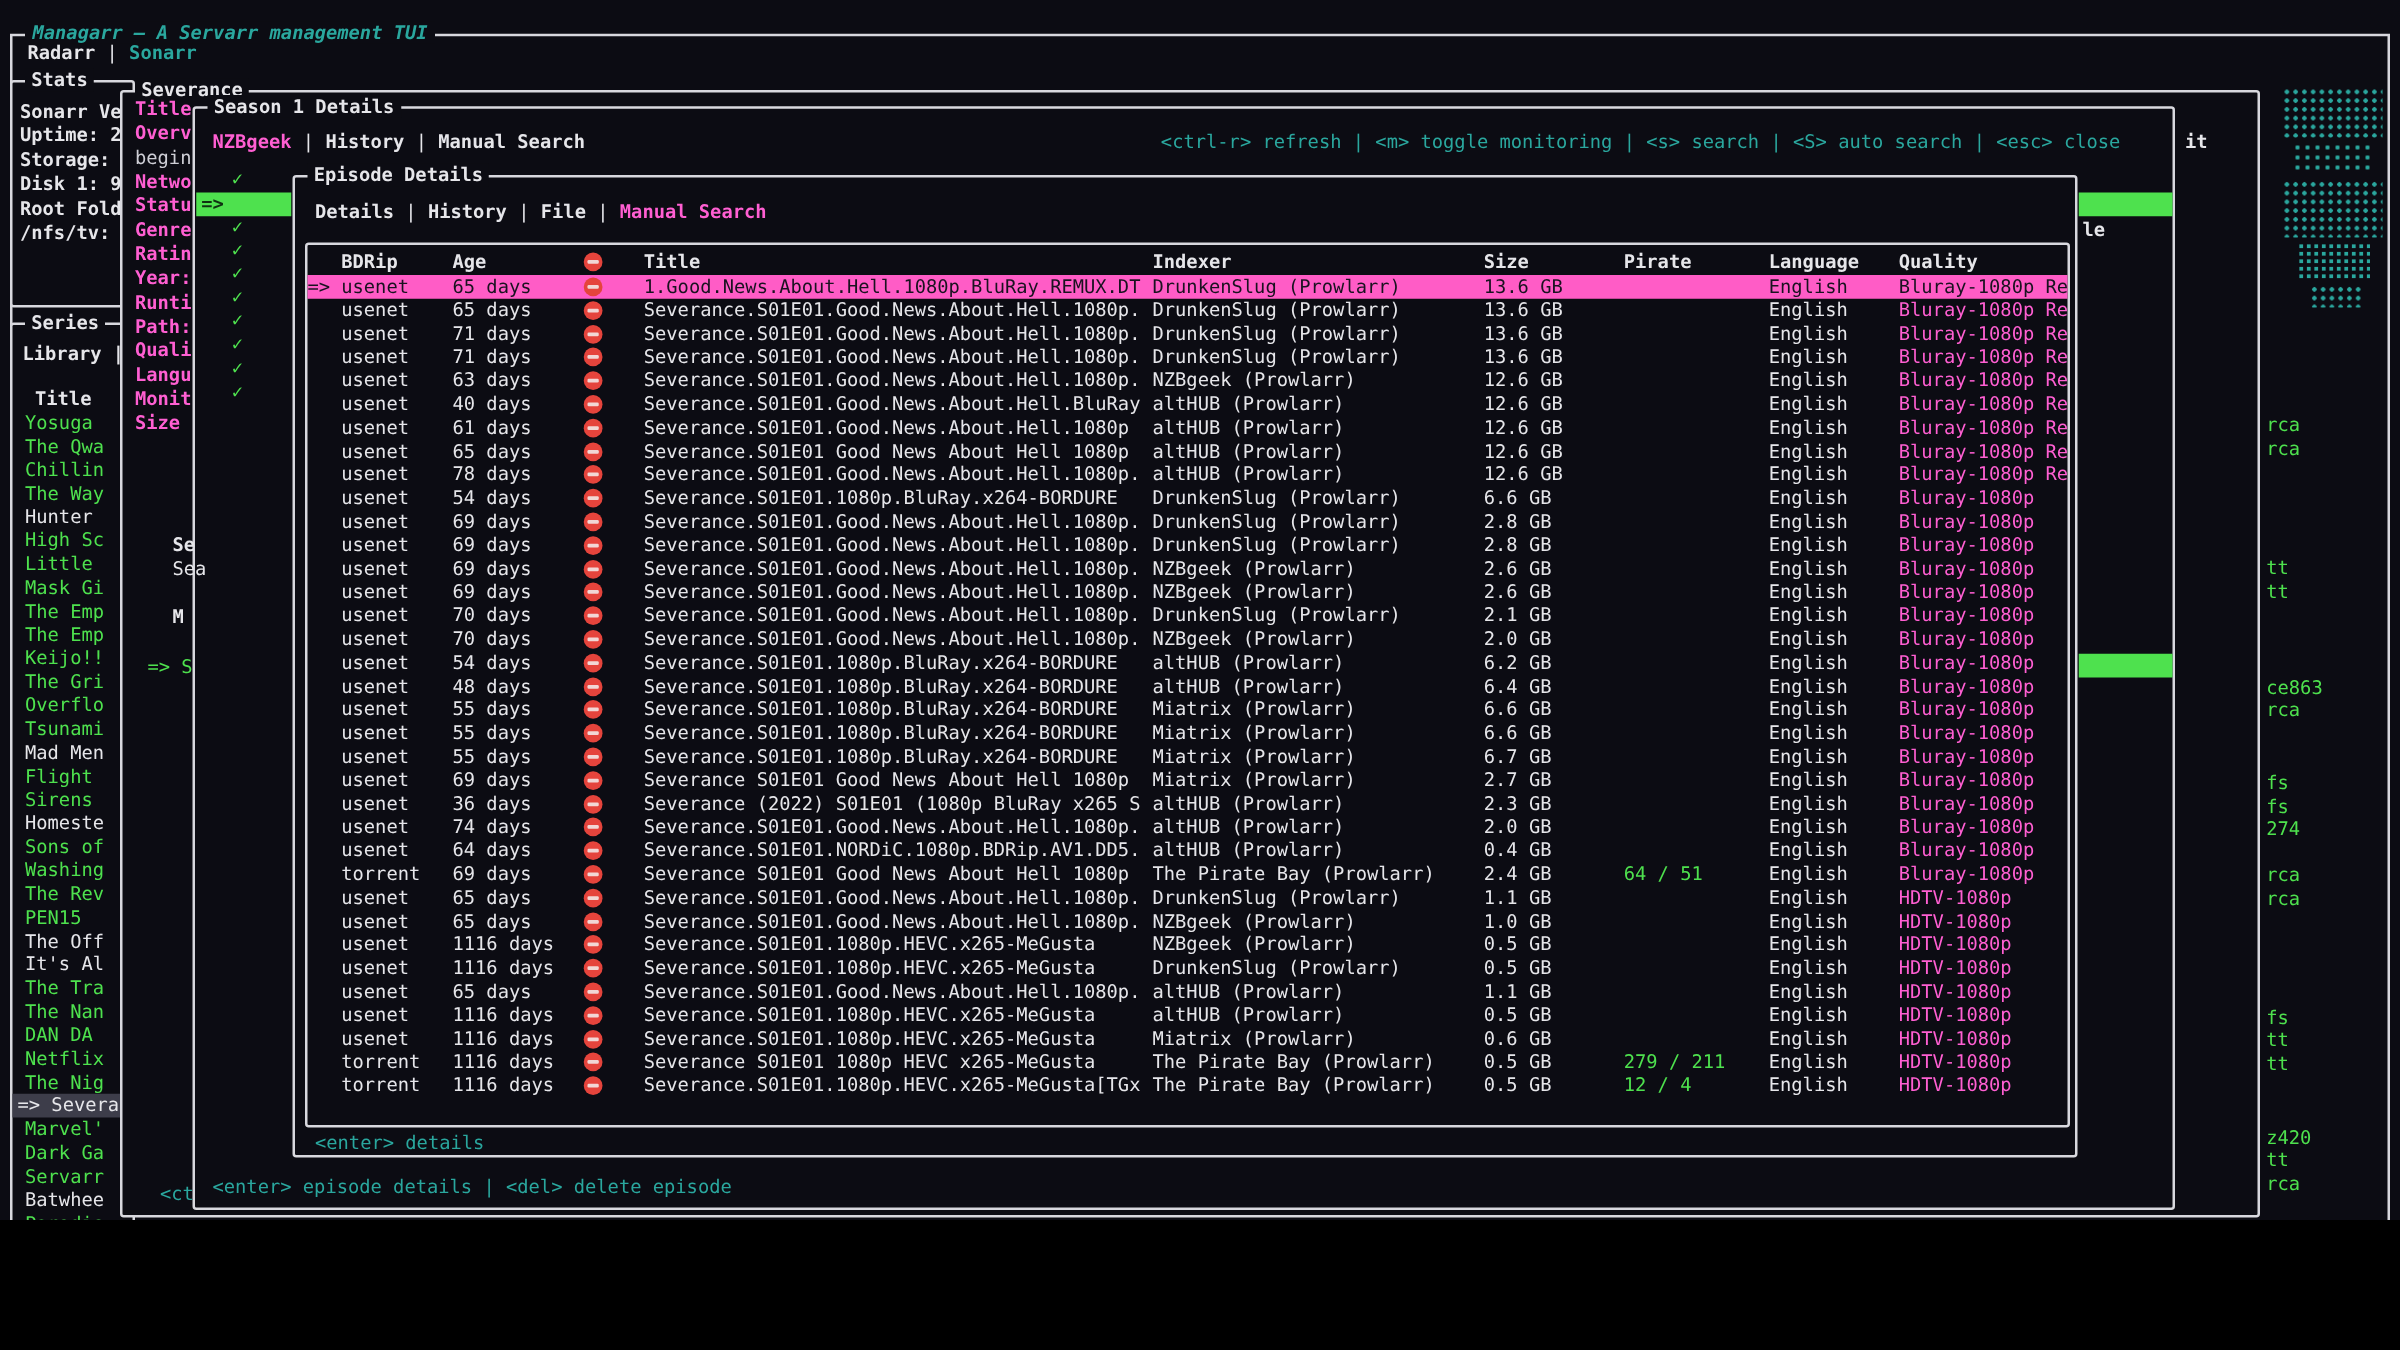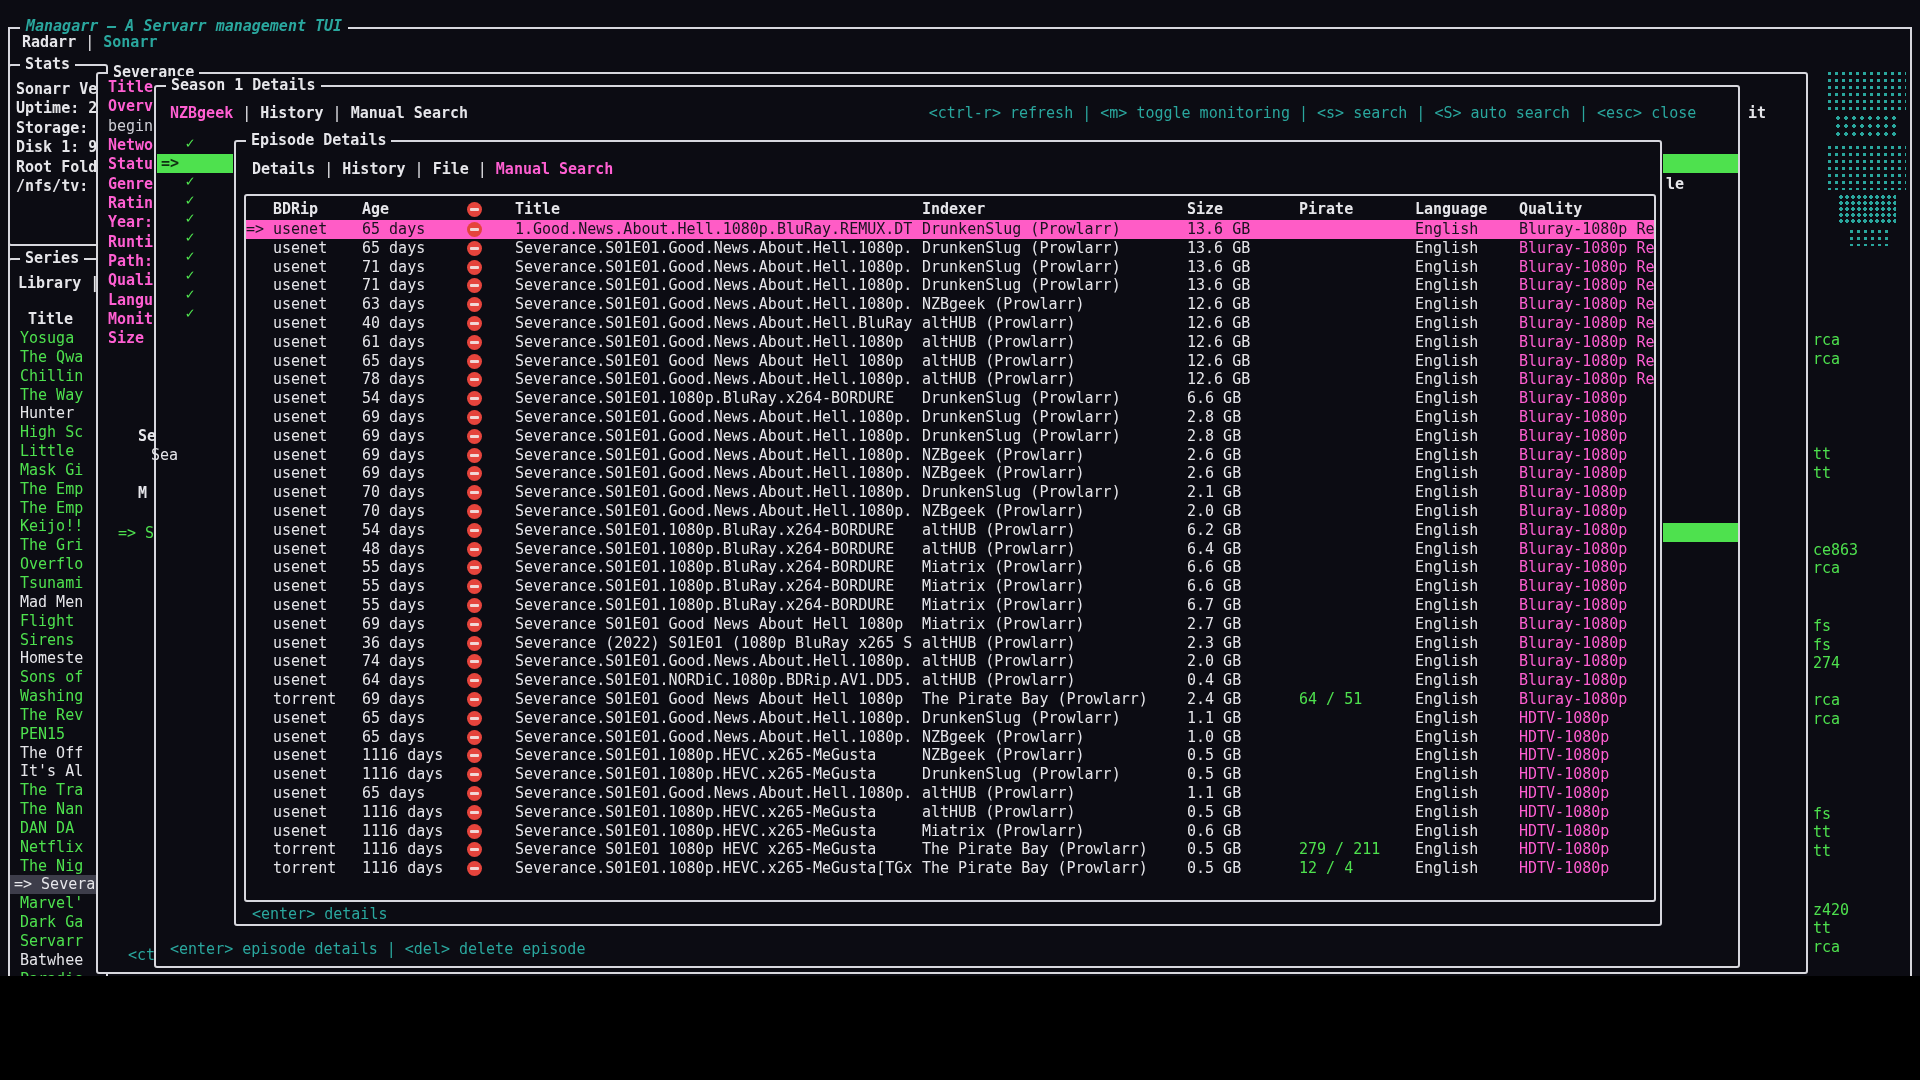--- a/index.html
+++ b/index.html
@@ -239,21 +239,21 @@
     <div class="patch p1"></div>
     <div class="patch p2"></div>
     <div class="patch p3"></div>
     <div class="patch p4"></div>
     <div class="patch p5"></div>
   </div>
   <div id="fragments">
       <span class="frag fg b" style="left: 1748px; top: 104px;">it</span>
       <span class="frag fg b" style="left: 1666px; top: 140px; margin-top: 35px;">le</span>
       <span class="frag fg b" style="left: 138px; top: 427px;">Se</span>
-      <span class="frag fg" style="left: 138px; top: 446px; margin-left: 13px;">Sea</span>
+      <span class="frag fg" style="left: 138px; top: 446px;">Sea</span>
       <span class="frag fg b" style="left: 138px; top: 484px;">M</span>
       <span class="frag green" style="left: 118px; top: 524px;">=&gt; S</span>
       <span class="frag teal" style="left: 128px; top: 946px;">&lt;ct</span>
       <span class="frag green" style="left: 1813px; top: 331px;">rca</span>
       <span class="frag green" style="left: 1813px; top: 350px;">rca</span>
       <span class="frag green" style="left: 1813px; top: 445px;">tt</span>
       <span class="frag green" style="left: 1813px; top: 464px;">tt</span>
       <span class="frag green" style="left: 1813px; top: 541px;">ce863</span>
       <span class="frag green" style="left: 1813px; top: 559px;">rca</span>
       <span class="frag green" style="left: 1813px; top: 617px;">fs</span>

